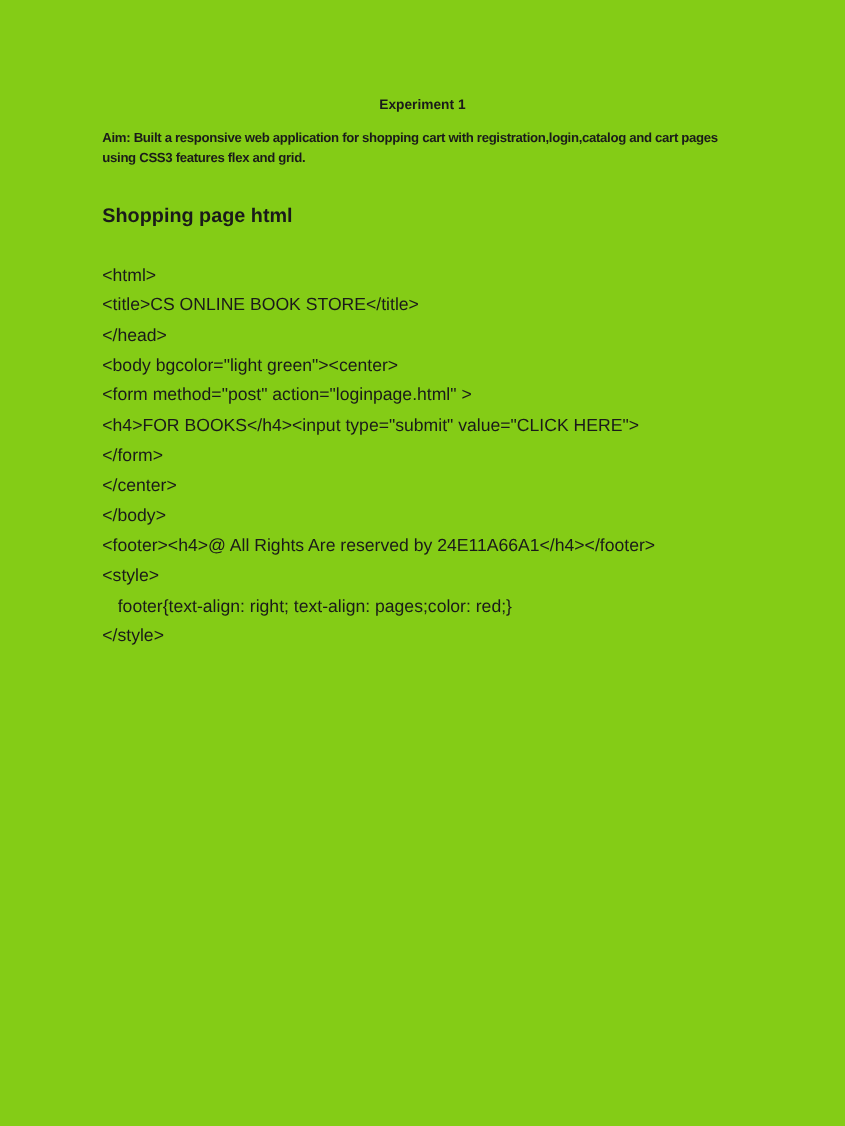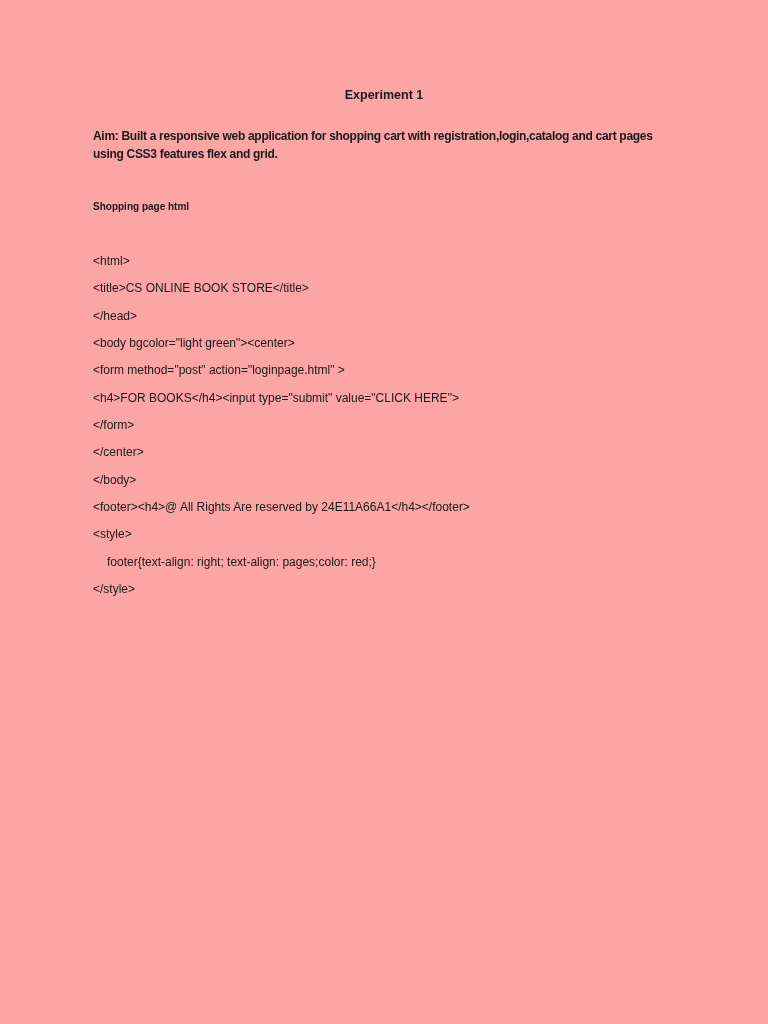--- a/index.html
+++ b/index.html
@@ -4,52 +4,52 @@
 <style>
   html, body {
     margin: 0;
     padding: 0;
     background: #ffffff;
   }
   .page {
     position: relative;
     width: 768px;
     height: 1024px;
-    background: #fca5a5;
+    background: #84cc16;
     font-family: "Liberation Sans", "DejaVu Sans", sans-serif;
     color: #1a1a1a;
     overflow: hidden;
     box-sizing: border-box;
   }
   .inner {
     padding: 88px 93px 0 93px;
   }
   .doc-title {
     font-size: 12.5px;
     font-weight: 700;
     text-align: center;
     line-height: 14px;
     margin: 0;
   }
   .aim {
     font-weight: 700;
     font-size: 12px;
     letter-spacing: -0.3px;
     line-height: 17.5px;
-    margin: 26px 0 0 0;
+    margin: 15px 0 0 0;
   }
   .section-heading {
-    font-size: 10px;
+    font-size: 18px;
     font-weight: 700;
     line-height: 14px;
     margin: 37px 0 0 0;
   }
   .code-block {
     margin-top: 34px;
-    font-size: 12px;
+    font-size: 16px;
     font-weight: 400;
   }
   .code-block p {
     margin: 0;
     line-height: 27.35px;
     white-space: nowrap;
   }
   .code-block p.indent {
     padding-left: 14px;
   }

